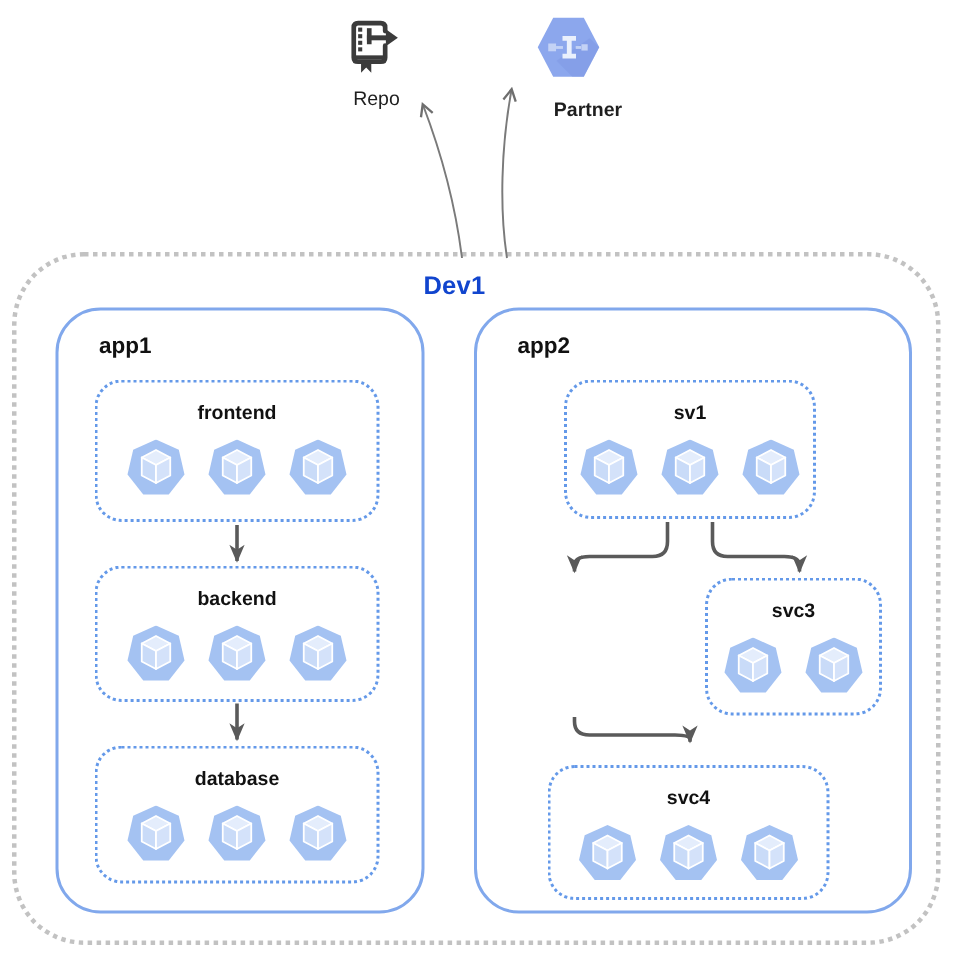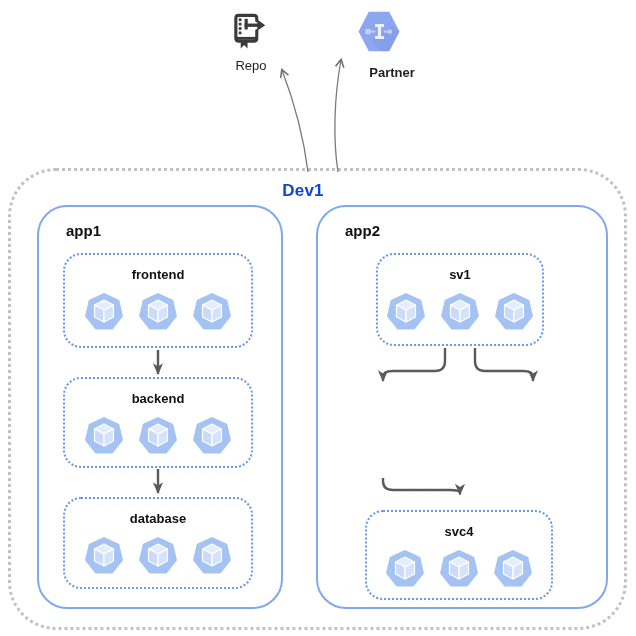--- a/index.html
+++ b/index.html
@@ -144,20 +144,41 @@
     <div class="svc-label">sv1</div>
     <div class="pods">
         <svg class="pod" viewBox="0 0 40 38">
     <polygon points="20,0 35.2,6.9 39,23.3 28.5,36.6 11.5,36.6 1,23.3 4.8,6.9" fill="#a4c2f2"></polygon>
     <g stroke="#ffffff" stroke-width="1.2" stroke-linejoin="round">
       <polygon points="20,7 29.5,12 20,17 10.5,12" fill="#e4edfc"></polygon>
       <polygon points="10.5,12 20,17 20,29 10.5,24" fill="#c9dbf8"></polygon>
       <polygon points="20,17 29.5,12 29.5,24 20,29" fill="#d4e2fa"></polygon>
     </g>
   </svg>
+        <svg class="pod" viewBox="0 0 40 38">
+    <polygon points="20,0 35.2,6.9 39,23.3 28.5,36.6 11.5,36.6 1,23.3 4.8,6.9" fill="#a4c2f2"></polygon>
+    <g stroke="#ffffff" stroke-width="1.2" stroke-linejoin="round">
+      <polygon points="20,7 29.5,12 20,17 10.5,12" fill="#e4edfc"></polygon>
+      <polygon points="10.5,12 20,17 20,29 10.5,24" fill="#c9dbf8"></polygon>
+      <polygon points="20,17 29.5,12 29.5,24 20,29" fill="#d4e2fa"></polygon>
+    </g>
+  </svg>
+        <svg class="pod" viewBox="0 0 40 38">
+    <polygon points="20,0 35.2,6.9 39,23.3 28.5,36.6 11.5,36.6 1,23.3 4.8,6.9" fill="#a4c2f2"></polygon>
+    <g stroke="#ffffff" stroke-width="1.2" stroke-linejoin="round">
+      <polygon points="20,7 29.5,12 20,17 10.5,12" fill="#e4edfc"></polygon>
+      <polygon points="10.5,12 20,17 20,29 10.5,24" fill="#c9dbf8"></polygon>
+      <polygon points="20,17 29.5,12 29.5,24 20,29" fill="#d4e2fa"></polygon>
+    </g>
+  </svg>
+      </div>
+  </div>
+  <div class="service" style="left:470px;top:385px;width:118px;height:92px">
+    <div class="svc-label">svc3</div>
+    <div class="pods">
         <svg class="pod" viewBox="0 0 40 38">
     <polygon points="20,0 35.2,6.9 39,23.3 28.5,36.6 11.5,36.6 1,23.3 4.8,6.9" fill="#a4c2f2"></polygon>
     <g stroke="#ffffff" stroke-width="1.2" stroke-linejoin="round">
       <polygon points="20,7 29.5,12 20,17 10.5,12" fill="#e4edfc"></polygon>
       <polygon points="10.5,12 20,17 20,29 10.5,24" fill="#c9dbf8"></polygon>
       <polygon points="20,17 29.5,12 29.5,24 20,29" fill="#d4e2fa"></polygon>
     </g>
   </svg>
         <svg class="pod" viewBox="0 0 40 38">
     <polygon points="20,0 35.2,6.9 39,23.3 28.5,36.6 11.5,36.6 1,23.3 4.8,6.9" fill="#a4c2f2"></polygon>

